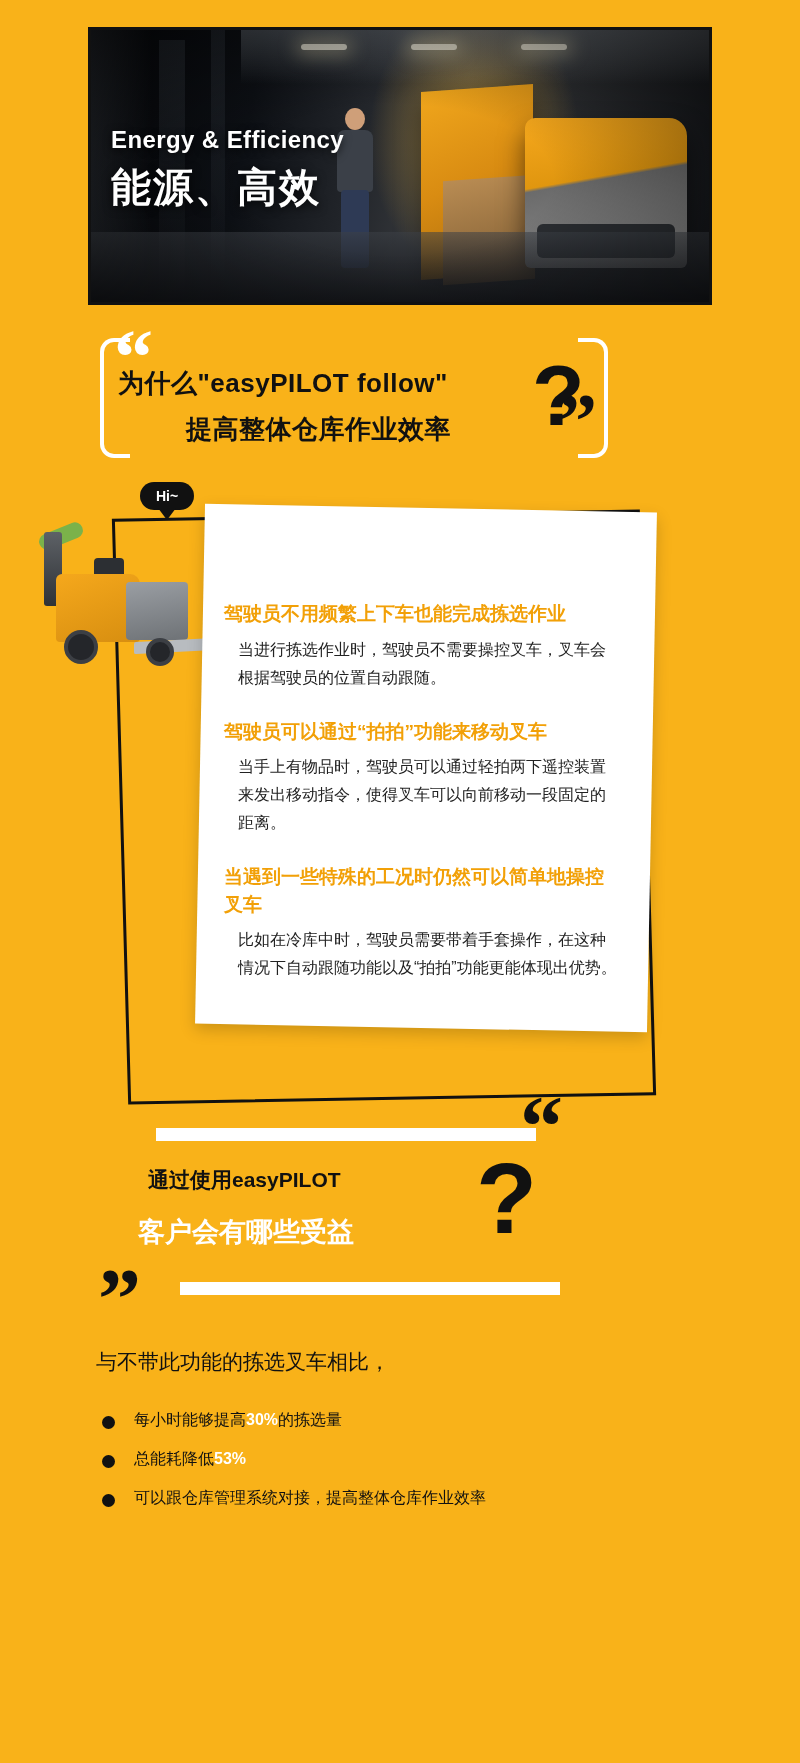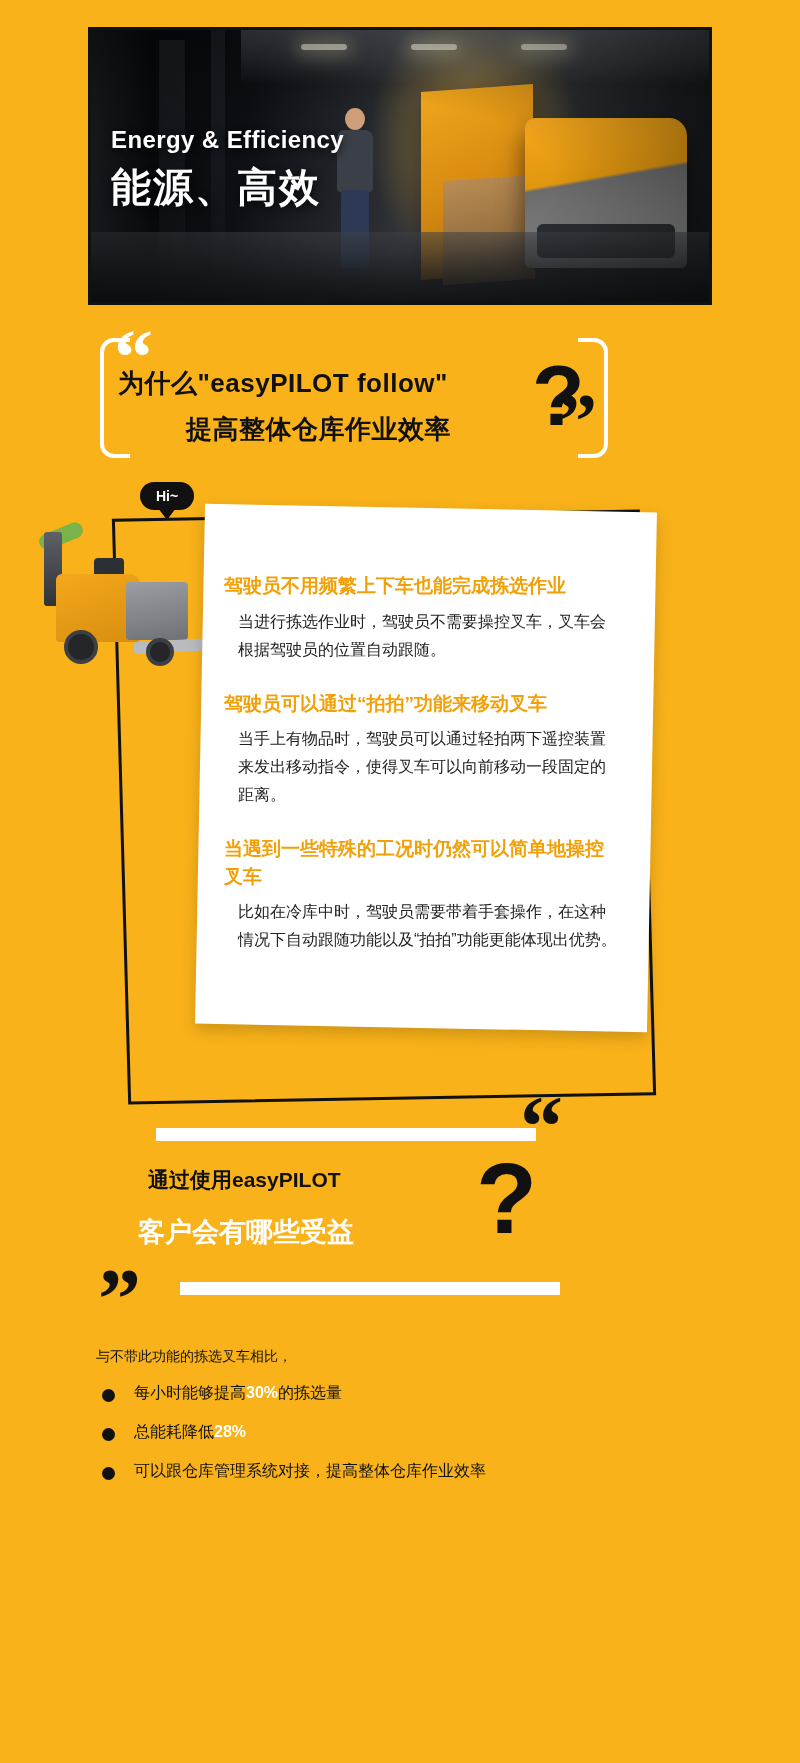--- a/index.html
+++ b/index.html
@@ -242,21 +242,21 @@
     top: 508px;
     width: 452px;
     height: 520px;
     background: #ffffff;
     transform: rotate(1.1deg);
     box-shadow: 0 6px 16px rgba(0,0,0,0.18);
   }
   .card-inner {
     position: absolute;
     left: 224px;
-    top: 572px;
+    top: 600px;
     width: 396px;
   }
   .item { margin-bottom: 26px; }
   .item-title {
     color: #F2A007;
     font-size: 19px;
     font-weight: bold;
     line-height: 1.45;
     margin: 0 0 8px 0;
   }
@@ -325,23 +325,23 @@
   }
 
   
   .benefits {
     position: absolute;
     left: 96px;
     top: 1348px;
     width: 620px;
   }
   .benefits-lead {
-    font-size: 14px;
-    color: #111111;
-    margin: 0 0 15px 0;
+    font-size: 21px;
+    color: #111111;
+    margin: 0 0 32px 0;
   }
   .blist { list-style: none; margin: 0; padding: 0; }
   .blist li {
     position: relative;
     padding-left: 38px;
     margin-bottom: 16px;
     font-size: 16px;
     color: #111111;
     line-height: 1.45;
   }
@@ -436,19 +436,19 @@
   <div class="q2-qmark">?</div>
 </div>
 
 <div class="benefits">
   <p class="benefits-lead">与不带此功能的拣选叉车相比，</p>
   <ul class="blist">
     <li>
       <span class="dot"></span><span>每小时能够提高</span><span class="hl">30%</span><span>的拣选量</span>
     </li>
     <li>
-      <span class="dot"></span><span>总能耗降低</span><span class="hl">28%</span><span></span>
+      <span class="dot"></span><span>总能耗降低</span><span class="hl">53%</span><span></span>
     </li>
     <li>
       <span class="dot"></span><span>可以跟仓库管理系统对接，提高整体仓库作业效率</span><span class="hl"></span><span></span>
     </li>
   </ul>
 </div>
 
 </body></html>

